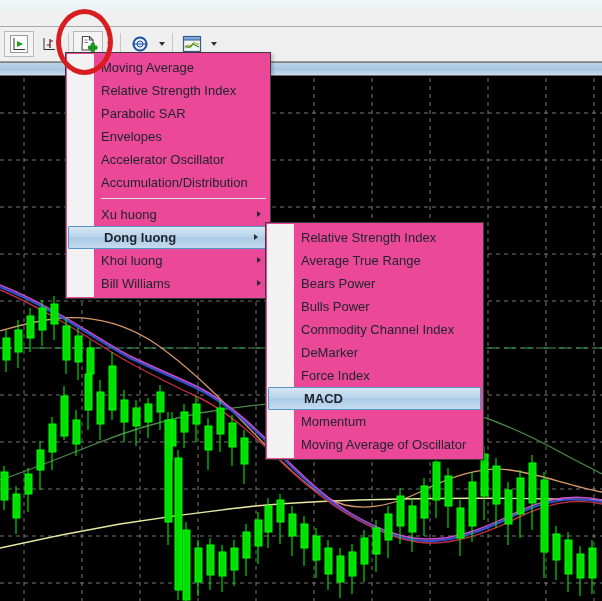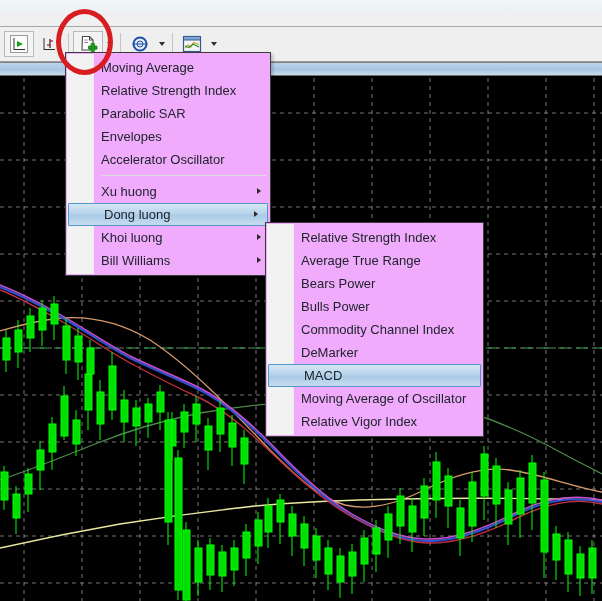--- a/index.html
+++ b/index.html
@@ -100,21 +100,21 @@
     width: 602px; height: 14px;
     background: linear-gradient(to bottom, #bcd4ea 0%, #a9c6e2 55%, #c9dcef 100%);
     border-top: 1px solid #808080;
     border-bottom: 1px solid #707070;
     box-sizing: border-box;
   }
 
   
   .menu {
     position: absolute;
-    background: #f0abfc;
+    background: #ec4899;
     border: 1px solid #3c3c3c;
     box-shadow: 2px 2px 3px rgba(0,0,0,0.22);
     box-sizing: border-box;
     z-index: 40;
     padding: 3px 0;
   }
   .menu-gutter {
     position: absolute;
     left: 1px; top: 1px; bottom: 1px;
     width: 27px;
@@ -134,20 +134,21 @@
     white-space: nowrap;
     box-sizing: border-box;
     z-index: 2;
   }
   .mi.sel {
     background: linear-gradient(to bottom, #d6e7f5 0%, #b6d2ea 48%, #a9cae6 52%, #c6dcf0 100%);
     border: 1px solid #5596c8;
     border-radius: 1px;
     line-height: 21px;
     margin: 0 2px;
+    font-weight: bold;
   }
   .mi .caret {
     position: absolute;
     right: 9px; top: 50%;
     margin-top: -3.5px;
     width: 0; height: 0;
     border-top: 3.5px solid transparent;
     border-bottom: 3.5px solid transparent;
     border-left: 4.5px solid #2a2a2a;
   }
@@ -599,20 +600,23 @@
   </div>
   <div class="mi">
     <span>Parabolic SAR</span>
   </div>
   <div class="mi">
     <span>Envelopes</span>
   </div>
   <div class="mi">
     <span>Accelerator Oscillator</span>
   </div>
+  <div class="mi">
+    <span>Accumulation/Distribution</span>
+  </div>
 
   <div class="mi-sep"></div>
 
   <div class="mi">
     <span>Xu huong</span>
     <span class="caret"></span>
   </div>
   <div class="mi sel">
     <span>Dong luong</span>
     <span class="caret"></span>
@@ -641,24 +645,27 @@
   </div>
   <div class="mi">
     <span>Bulls Power</span>
   </div>
   <div class="mi">
     <span>Commodity Channel Index</span>
   </div>
   <div class="mi">
     <span>DeMarker</span>
   </div>
+  <div class="mi">
+    <span>Force Index</span>
+  </div>
   <div class="mi sel">
     <span>MACD</span>
   </div>
   <div class="mi">
+    <span>Momentum</span>
+  </div>
+  <div class="mi">
     <span>Moving Average of Oscillator</span>
   </div>
-  <div class="mi">
-    <span>Relative Vigor Index</span>
-  </div>
 </div>
 
 <div class="annot-circle"></div>
 
 </body></html>

